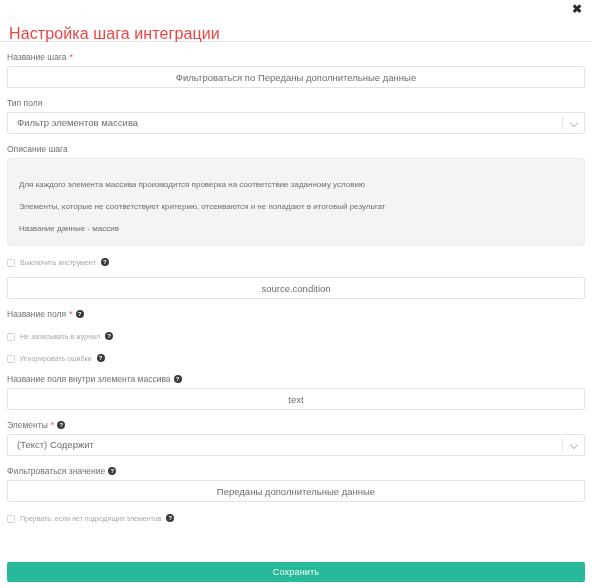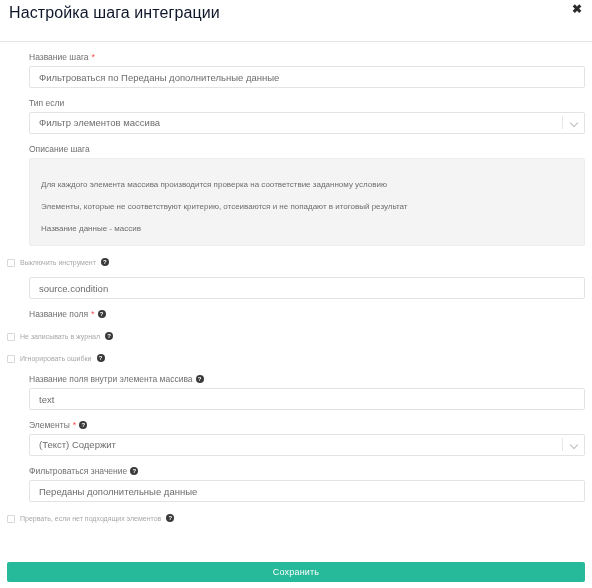--- a/index.html
+++ b/index.html
@@ -29,24 +29,24 @@
   
   .modal-header {
     position: relative;
     height: 41px;
     flex: 0 0 auto;
     border-bottom: 1px solid #e5e5e5;
   }
   .modal-title {
     position: absolute;
     left: 9px;
-    top: 4px;
+    top: 25px;
     font-size: 16px;
     font-weight: 400;
-    color: #0f172a;
+    color: #ef4444;
     letter-spacing: 0.1px;
     white-space: nowrap;
   }
   .close-btn {
     position: absolute;
     right: 8px;
     top: 2px;
     width: 14px;
     height: 14px;
     font-size: 12px;
@@ -64,21 +64,20 @@
   
   .modal-body {
     flex: 1 1 auto;
     padding: 0 7px;
     box-sizing: border-box;
     position: relative;
   }
 
   .field {
     margin-top: 9px;
-    margin-left: 22px;
   }
   .field-label {
     font-size: 8.5px;
     color: #6f6f6f;
     line-height: 12px;
     margin-bottom: 3px;
     display: flex;
     align-items: center;
     gap: 3px;
     white-space: nowrap;
@@ -111,20 +110,21 @@
     box-sizing: border-box;
     height: 22px;
     border: 1px solid #e3e3e3;
     border-radius: 2px;
     background: #ffffff;
     font-family: "Liberation Sans", sans-serif;
     font-size: 9.5px;
     color: #6c6c6c;
     padding: 0 9px;
     outline: none;
+    text-align: center;
   }
   .text-input::placeholder { color: #b5b5b5; }
 
   .select-wrap {
     position: relative;
     width: 100%;
     height: 22px;
   }
   .select-box {
     width: 100%;
@@ -248,21 +248,21 @@
     <div class="field">
       <div class="field-label">
         <span>Название шага</span>
         <span class="req">*</span>
       </div>
       <input class="text-input" type="text" value="Фильтроваться по Переданы дополнительные данные" style="">
     </div>
 
     <div class="field">
       <div class="field-label">
-        <span>Тип если</span>
+        <span>Тип поля</span>
       </div>
       <div class="select-wrap">
         <div class="select-box">Фильтр элементов массива</div>
         <div class="select-divider"></div>
         <div class="chevron"></div>
       </div>
     </div>
 
     <div class="field">
       <div class="field-label">

